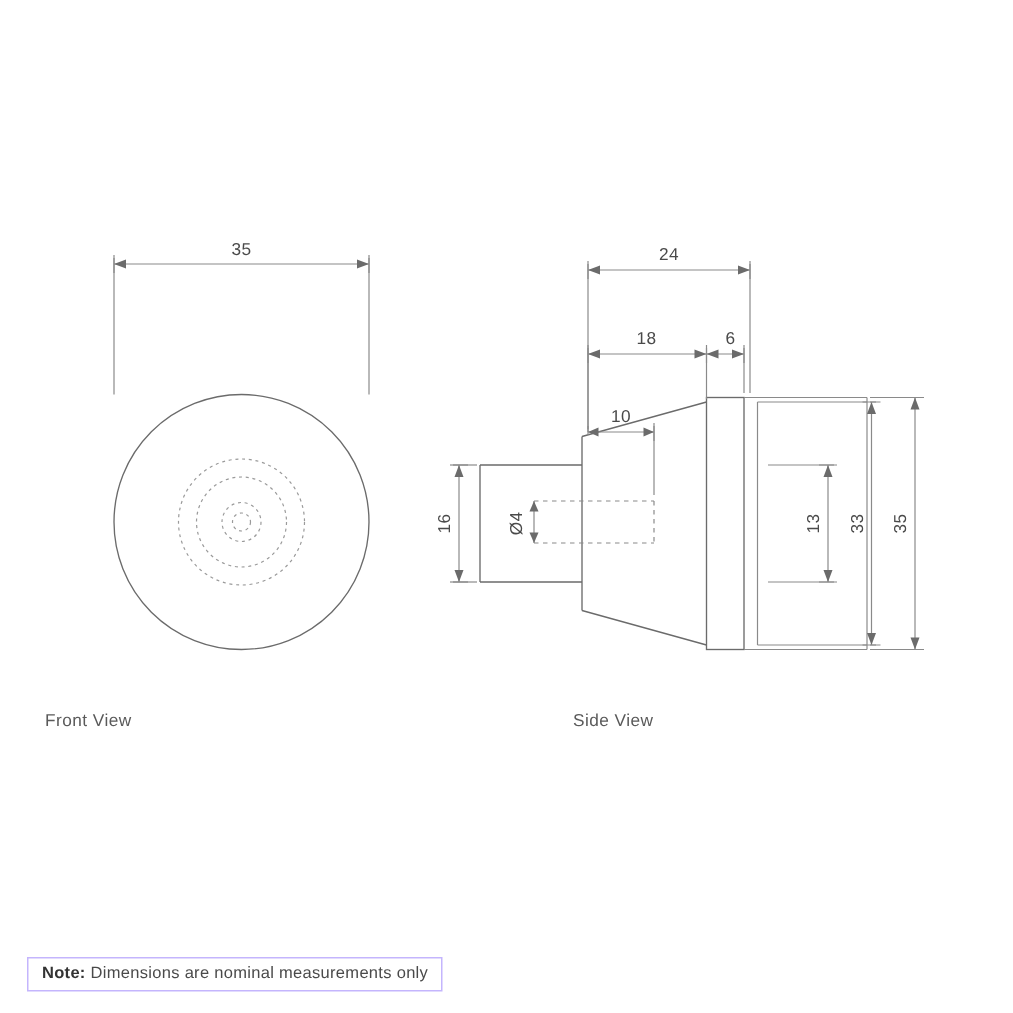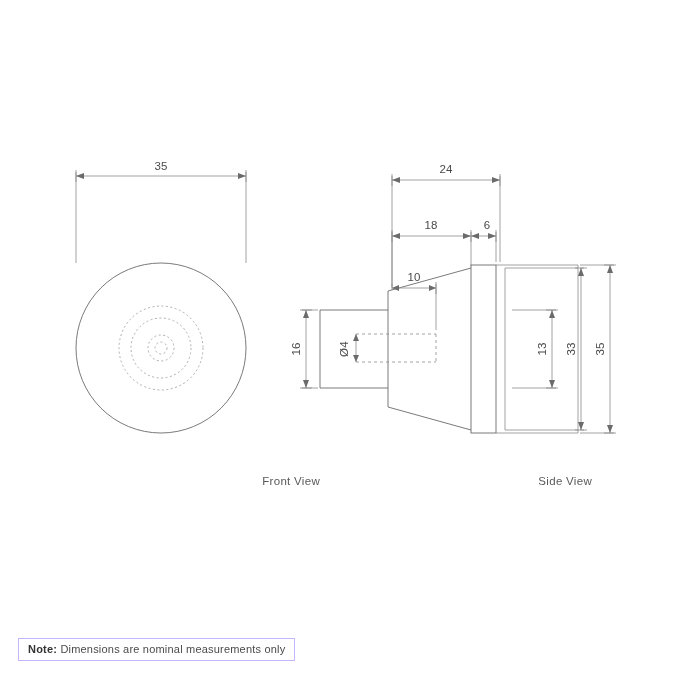--- a/index.html
+++ b/index.html
@@ -21,21 +21,22 @@
     top: 0;
     width: 675px;
     height: 675px;
   }
   .view-caption {
     position: absolute;
     font-size: 11.5px;
     color: #5a5a5a;
     letter-spacing: 0.3px;
     white-space: nowrap;
-    text-align: right;
+    text-align: left;
+    padding-left: 30px;
   }
   #caption-front {
     left: 0px;
     top: 475px;
     width: 320px;
   }
   #caption-side {
     left: 352px;
     top: 475px;
     width: 240px;

